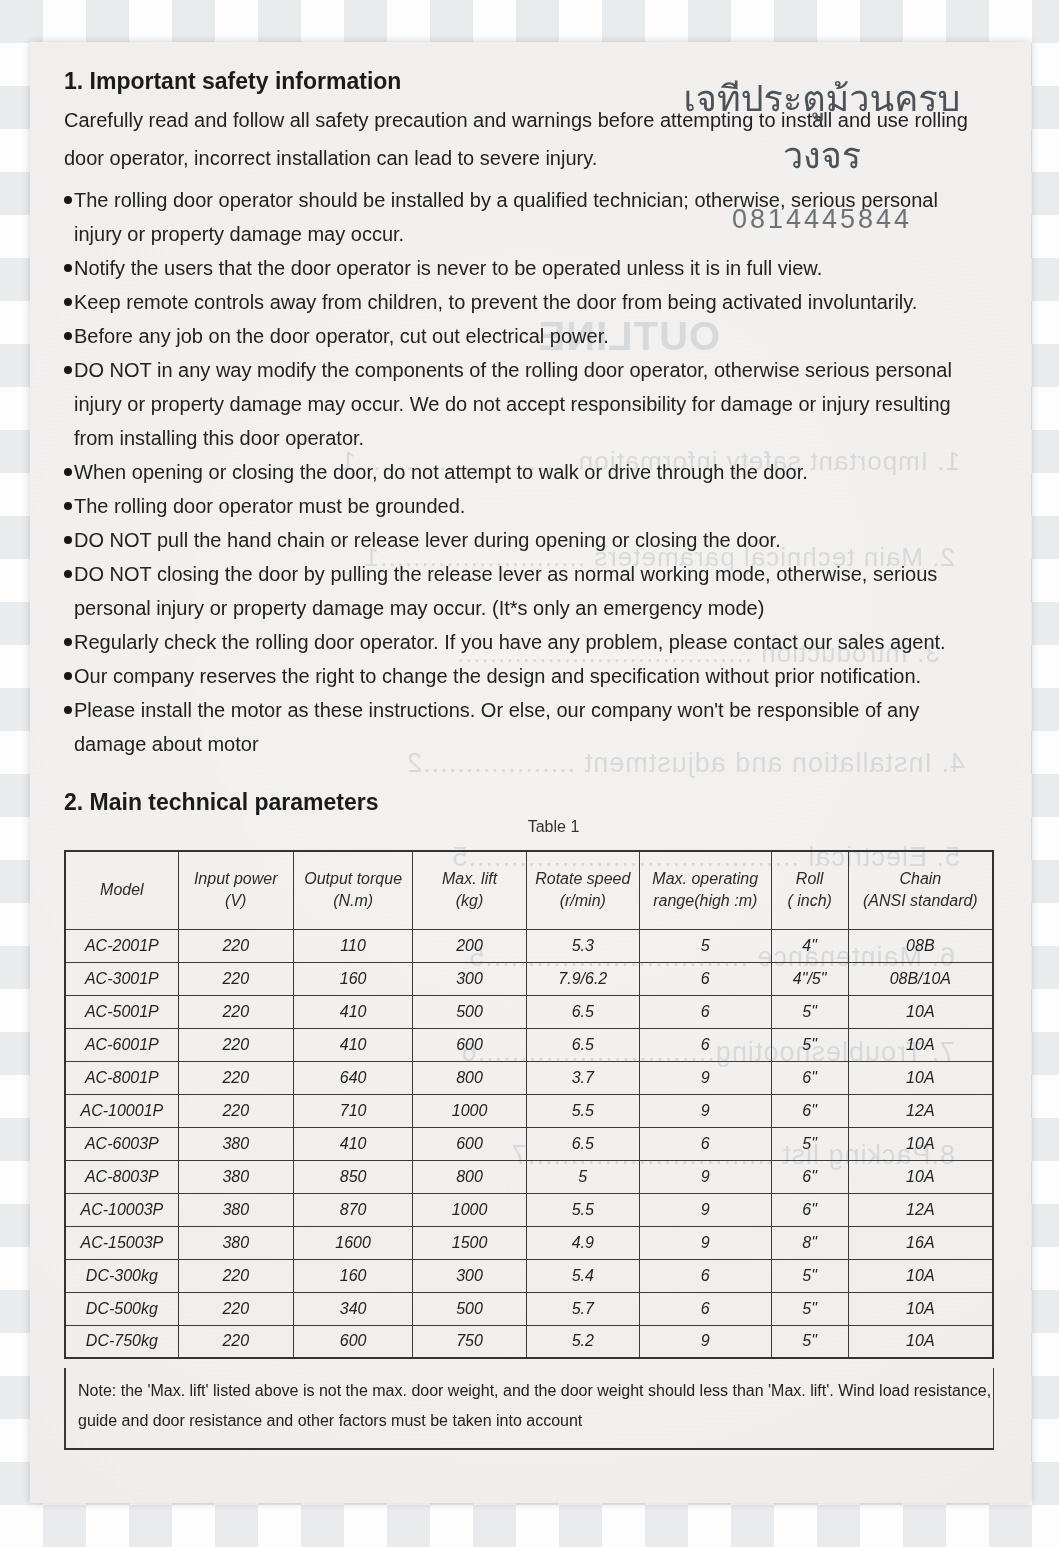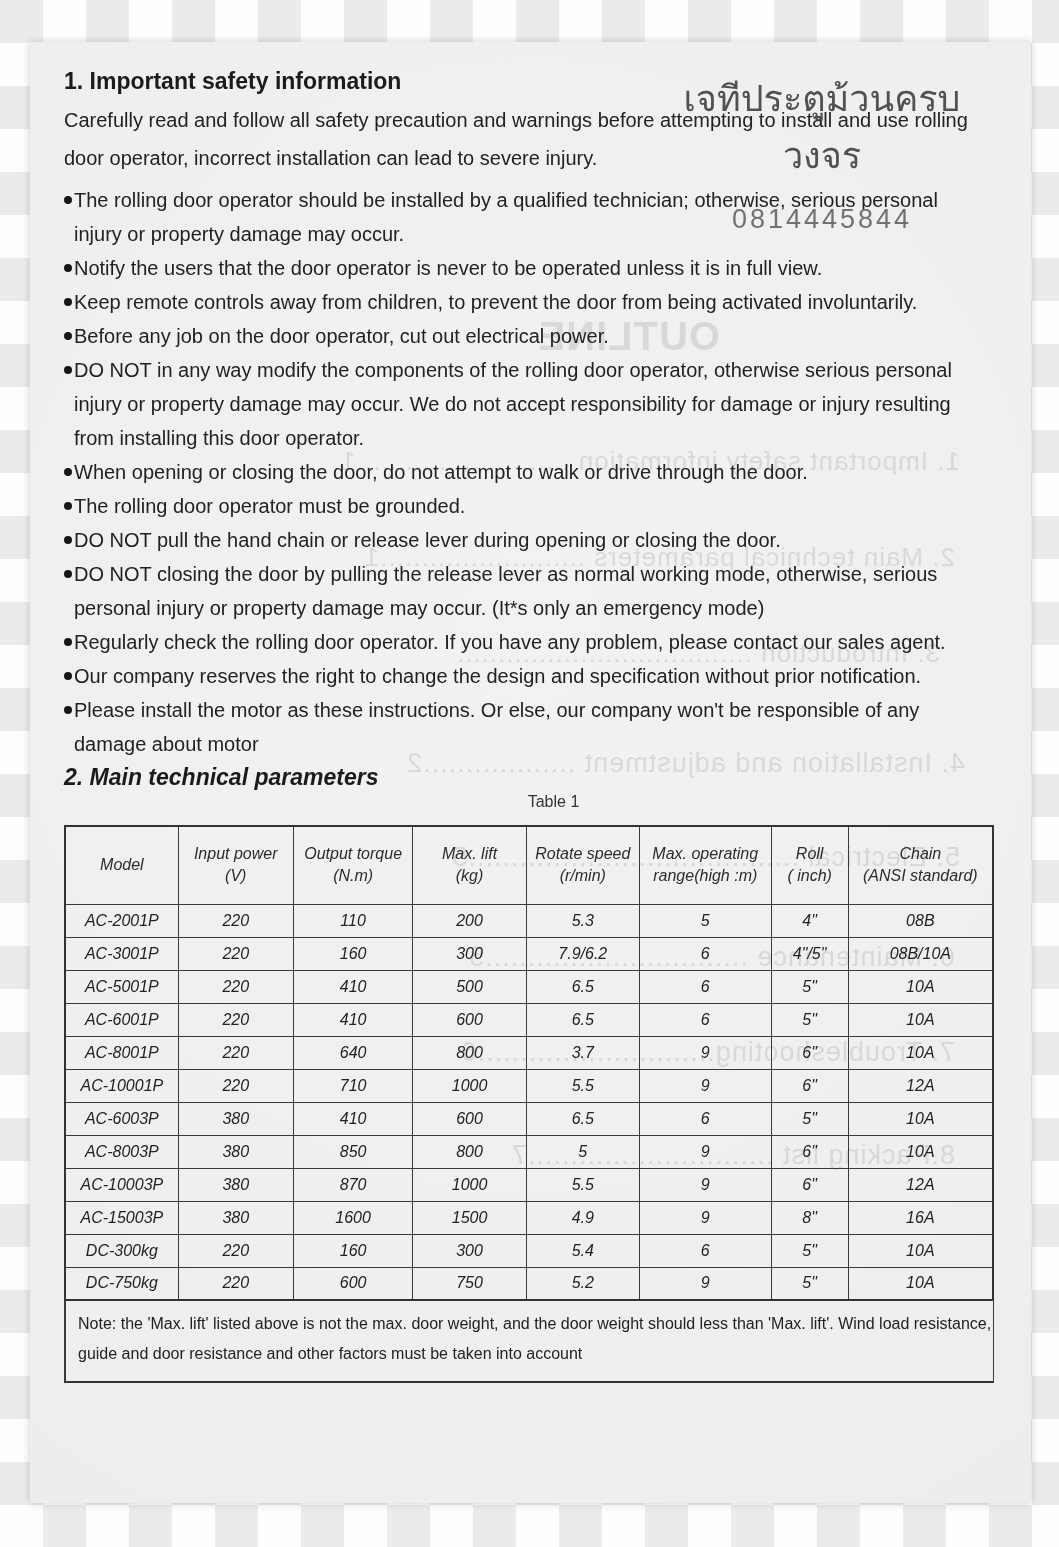--- a/index.html
+++ b/index.html
@@ -21,39 +21,39 @@
   }
   .content{position:relative;z-index:2;padding:0 28px 0 34px;color:#242424;}
   .watermark{position:absolute;top:2px;left:640px;width:304px;text-align:center;}
   .wm-name{font-size:36px;color:#4d5256;}
   .wm-phone{font-size:27px;color:#6d7276;letter-spacing:3px;margin-top:20px;}
   h1{font-size:23px;margin:26px 0 6px 0;color:#1b1b1b;}
   .intro{font-size:20px;line-height:38px;margin:2px 0 6px 0;max-width:922px;color:#222;}
   .bullets{max-width:912px;}
   .bullet{display:flex;gap:2px;font-size:20px;line-height:34px;color:#222;}
   .dot{flex:0 0 8px;width:8px;height:8px;border-radius:50%;background:#161616;margin-top:13px;}
-  h2{font-size:23px;margin:3px 0 2px 0;color:#1b1b1b;font-style:italic;}
+  h2{font-size:23px;margin:28px 0 2px 0;color:#1b1b1b;}
   .caption{font-size:16px;color:#333;text-align:center;padding-left:40px;margin:2px 0 14px 0;}
   table.params{
     width:930px;border-collapse:collapse;table-layout:fixed;
     font-size:16px;color:#222;background:transparent;font-style:italic;
   }
   table.params th, table.params td{
     border:1px solid #3a3a3a;text-align:center;vertical-align:middle;
     padding:0 2px;overflow:hidden;
   }
   table.params thead tr{height:78px;}
   table.params tbody tr{height:33px;}
   table.params th{font-weight:normal;color:#2b2b2b;}
   table.params{border:2px solid #333;}
   .th2{margin-top:4px;}
   .note{
     width:930px;box-sizing:border-box;border:1px solid #3a3a3a;border-top:none;
     border-bottom:2px solid #333;border-left-width:2px;border-right-width:1px;
-    padding:8px 0 12px 12px;font-size:16px;line-height:30px;color:#222;
+    padding:8px 0 12px 12px;font-size:16px;line-height:30px;color:#222;margin-top:9px;
   }
 </style>
 </head>
 <body>
 
 <div class="paper">
   <div class="ghosts">
       <div class="ghost" style="left: 480px; top: 272px; width: 210px; font-size: 40px; font-weight: bold;">OUTLINE</div>
       <div class="ghost" style="left: 205px; top: 404px; width: 725px; font-size: 26px;">1. Important safety information ..........................1</div>
       <div class="ghost" style="left: 215px; top: 500px; width: 710px; font-size: 26px;">2. Main technical parameters .........................1</div>
@@ -278,20 +278,30 @@
             <td>DC-300kg</td>
             <td>220</td>
             <td>160</td>
             <td>300</td>
             <td>5.4</td>
             <td>6</td>
             <td>5"</td>
             <td>10A</td>
           </tr>
           <tr>
+            <td>DC-500kg</td>
+            <td>220</td>
+            <td>340</td>
+            <td>500</td>
+            <td>5.7</td>
+            <td>6</td>
+            <td>5"</td>
+            <td>10A</td>
+          </tr>
+          <tr>
             <td>DC-750kg</td>
             <td>220</td>
             <td>600</td>
             <td>750</td>
             <td>5.2</td>
             <td>9</td>
             <td>5"</td>
             <td>10A</td>
           </tr>
         </tbody>

